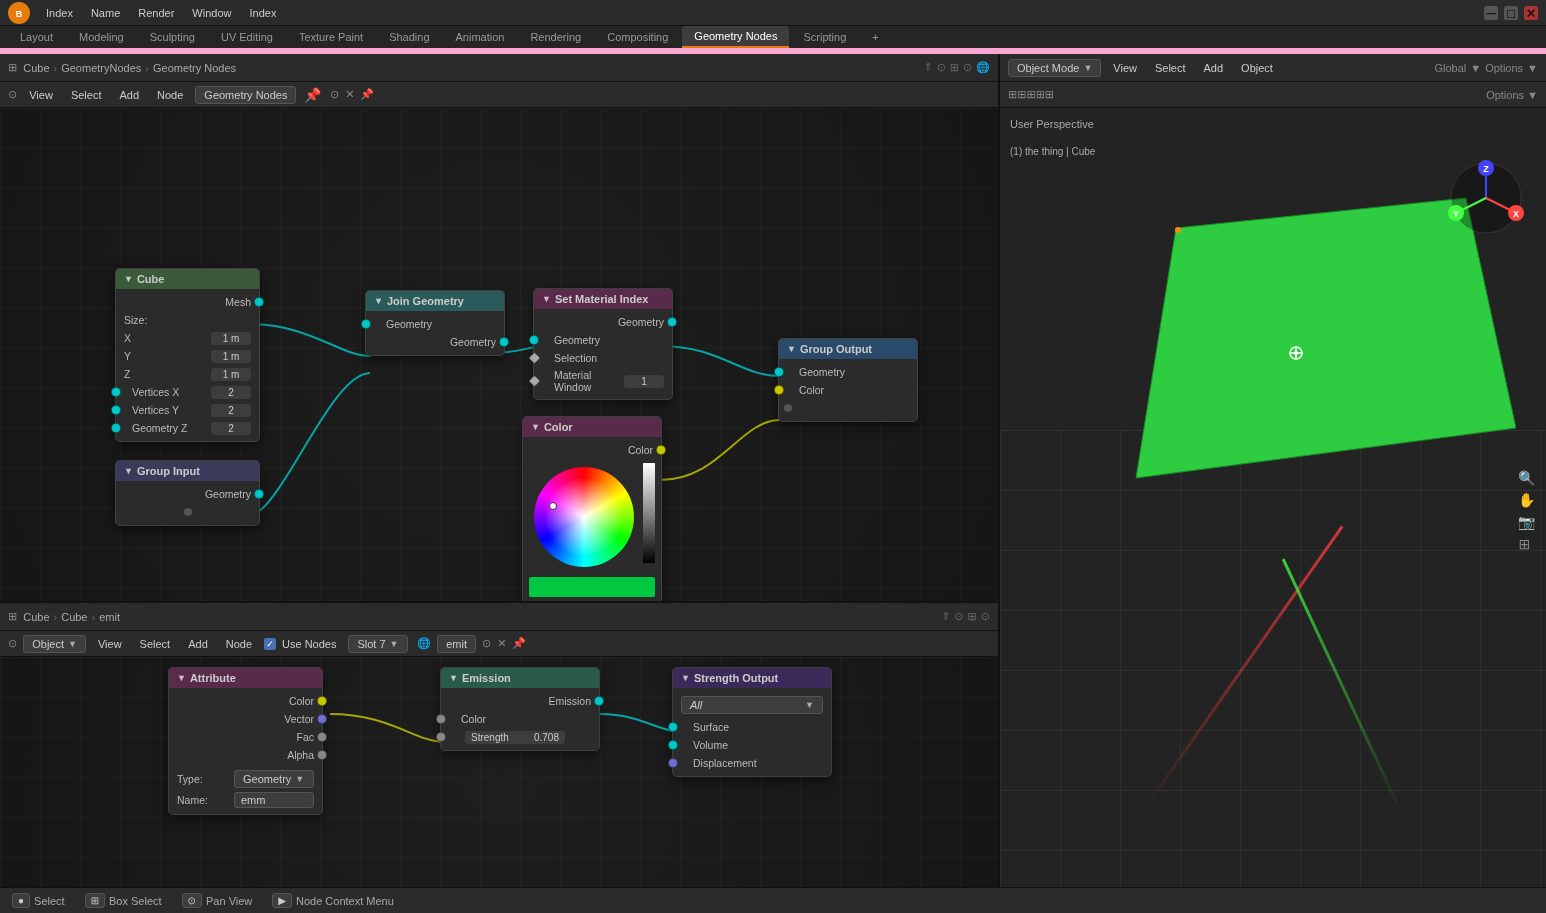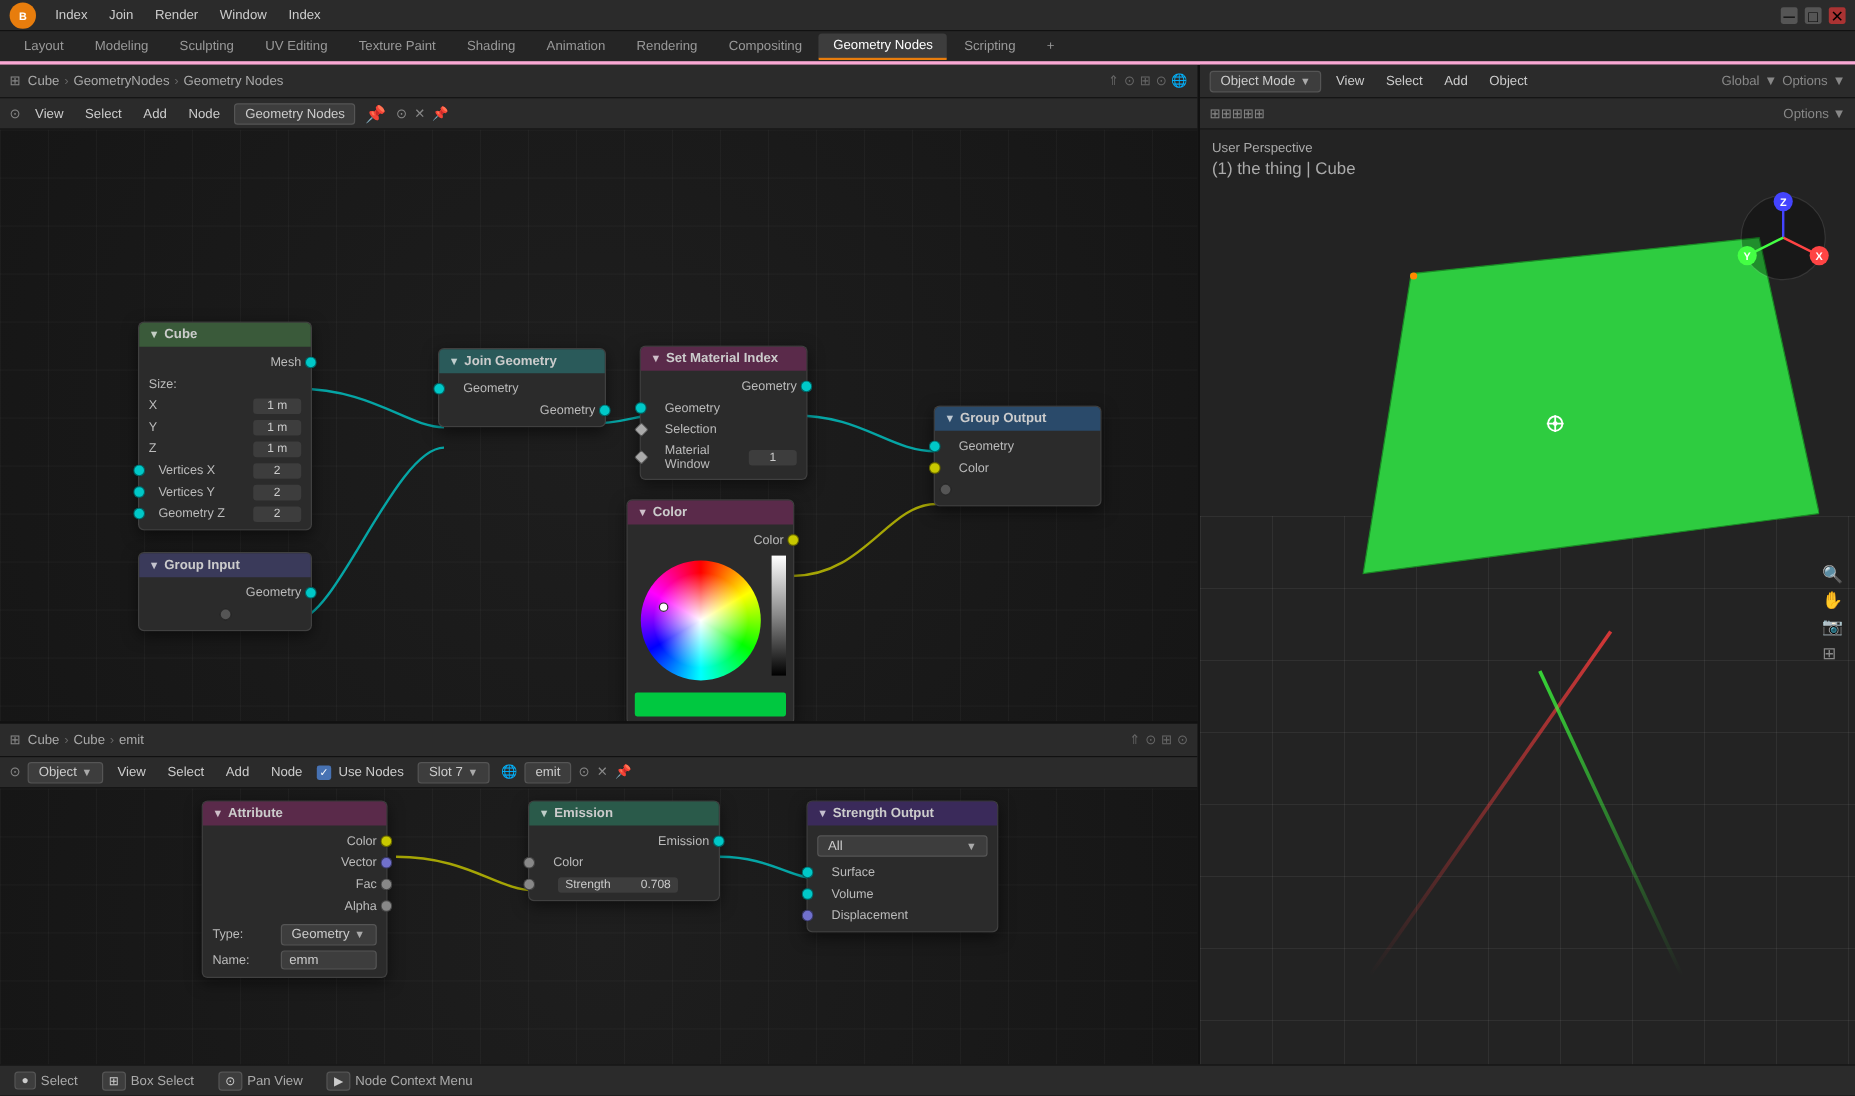--- a/index.html
+++ b/index.html
@@ -47,21 +47,21 @@
     }
 
     
     .workspace-tabs {
       height: 28px;
       background: #252525;
       display: flex;
       align-items: center;
       padding: 0 8px;
       gap: 2px;
-      border-bottom: 3px solid #f9a8d4;
+      border-bottom: 6px solid #f9a8d4;
     }
     .ws-tab {
       padding: 4px 12px;
       color: #999;
       cursor: pointer;
       border-radius: 3px 3px 0 0;
       font-size: 11px;
     }
     .ws-tab.active {
       background: #3d3d3d;
@@ -384,21 +384,21 @@
 
 <div class="top-bar">
   <div class="blender-logo">
     <svg width="16" height="16" viewBox="0 0 16 16">
       <circle cx="8" cy="8" r="7" fill="#e87d0d"></circle>
       <text x="8" y="12" text-anchor="middle" fill="white" font-size="9" font-weight="bold">B</text>
     </svg>
   </div>
   <div class="menu-items">
     <div class="menu-item">Index</div>
-    <div class="menu-item">Join</div>
+    <div class="menu-item">Name</div>
     <div class="menu-item">Render</div>
     <div class="menu-item">Window</div>
     <div class="menu-item">Index</div>
   </div>
   <div class="window-controls">
     <button class="win-btn" style="background:#555">─</button>
     <button class="win-btn" style="background:#555">□</button>
     <button class="win-btn" style="background:#aa3333">✕</button>
   </div>
 </div>
@@ -730,21 +730,21 @@
           </div>
         </div>
 
         <div class="node" style="left:672px; top:10px; width:160px;">
           <div class="node-header" style="background:#3a2a5a;">
             <span class="collapse-arrow">▼</span>
             <span>Strength Output</span>
           </div>
           <div class="node-body">
             <div class="node-row" style="padding:4px 8px;">
-              <div class="dropdown" style="width:100%;">
+              <div class="dropdown" style="width:100%;font-style:italic;">
                 <span>All</span>
                 <span class="arrow" style="margin-left:auto;">▼</span>
               </div>
             </div>
             <div class="node-row" style="position:relative;align-items:center;">
               <div class="socket left cyan" style="top:50%; transform:translateY(-50%);"></div>
               <span style="margin-left:12px;">Surface</span>
             </div>
             <div class="node-row" style="position:relative;">
               <div class="socket left cyan" style="top:50%; transform:translateY(-50%);"></div>
@@ -800,21 +800,21 @@
           <line x1="203" y1="185" x2="217" y2="185" stroke="white" stroke-width="1.5"></line>
           <line x1="210" y1="178" x2="210" y2="192" stroke="white" stroke-width="1.5"></line>
           <circle cx="210" cy="185" r="2" fill="white"></circle>
 
           <circle cx="92" cy="62" r="3" fill="#ff8800"></circle>
         </svg>
       </div>
 
       <div class="viewport-label">
         <div>User Perspective</div>
-        <div style="color:#aaa; font-size:14px; margin-top:2px;">(1) the thing | Cube</div>
+        <div style="color:#aaa; font-size:10px; margin-top:16px;">(1) the thing | Cube</div>
       </div>
 
       <div class="nav-gizmo">
         <svg width="80" height="80" viewBox="0 0 80 80">
           <circle cx="40" cy="40" r="35" fill="rgba(0,0,0,0.3)" stroke="rgba(255,255,255,0.1)" stroke-width="1"></circle>
 
           <line x1="40" y1="40" x2="40" y2="10" stroke="#4444ff" stroke-width="2"></line>
           <circle cx="40" cy="10" r="8" fill="#4444ff"></circle>
           <text x="40" y="14" text-anchor="middle" fill="white" font-size="9" font-weight="bold">Z</text>
 

